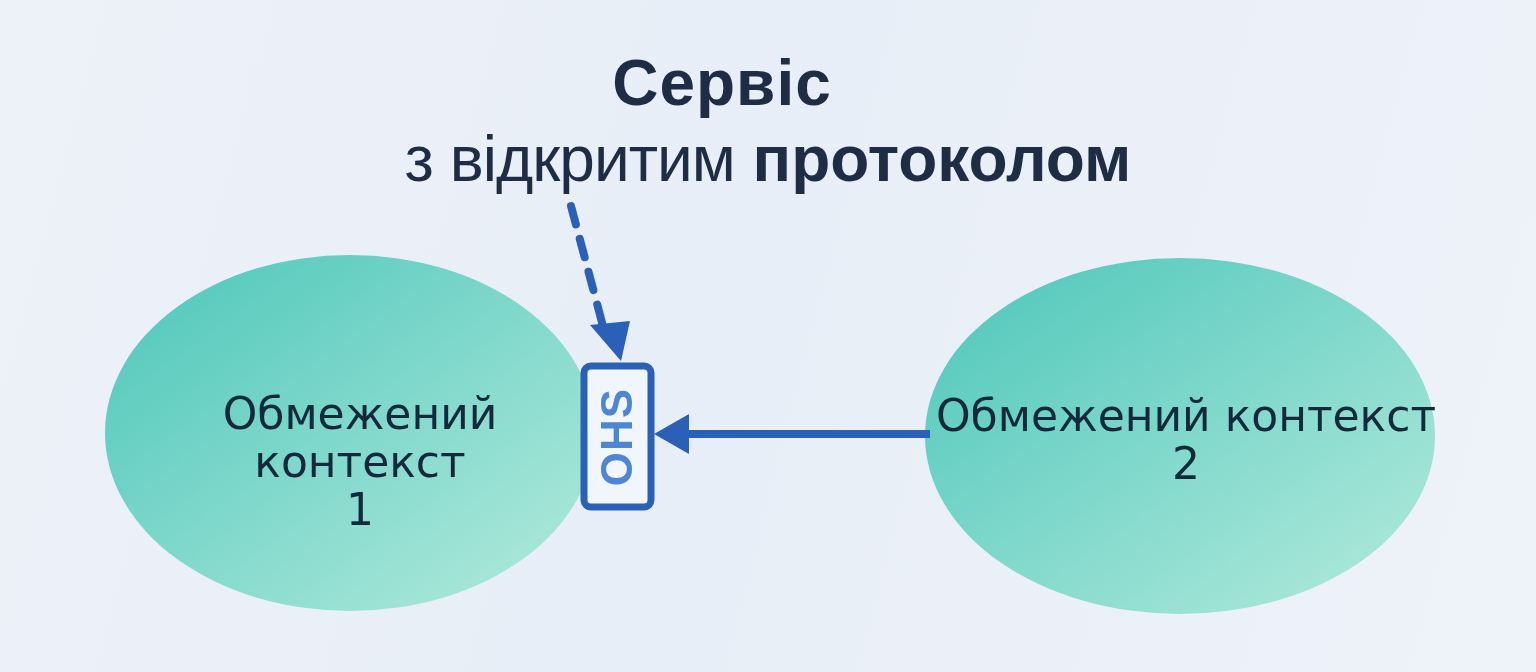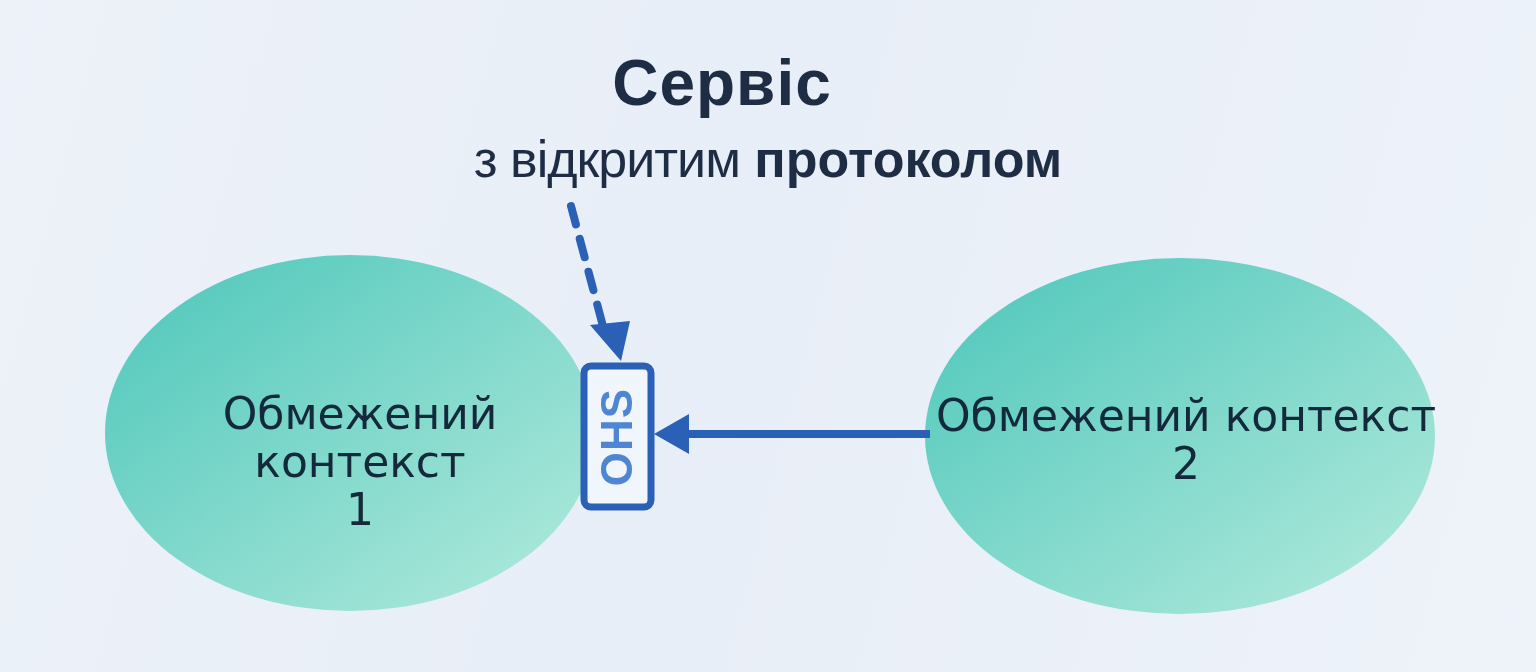--- a/index.html
+++ b/index.html
@@ -37,21 +37,21 @@
   }
   .title-line1 {
     position: relative;
     left: -46px;
     font-size: 64px;
     line-height: 78px;
     font-weight: bold;
     letter-spacing: 1px;
   }
   .title-line2 {
-    font-size: 52px;
+    font-size: 64px;
     line-height: 74px;
   }
   .title-line2 .t-regular {
     font-weight: normal;
     letter-spacing: -1px;
   }
   .title-line2 .t-bold {
     font-weight: bold;
     letter-spacing: 0;
   }

